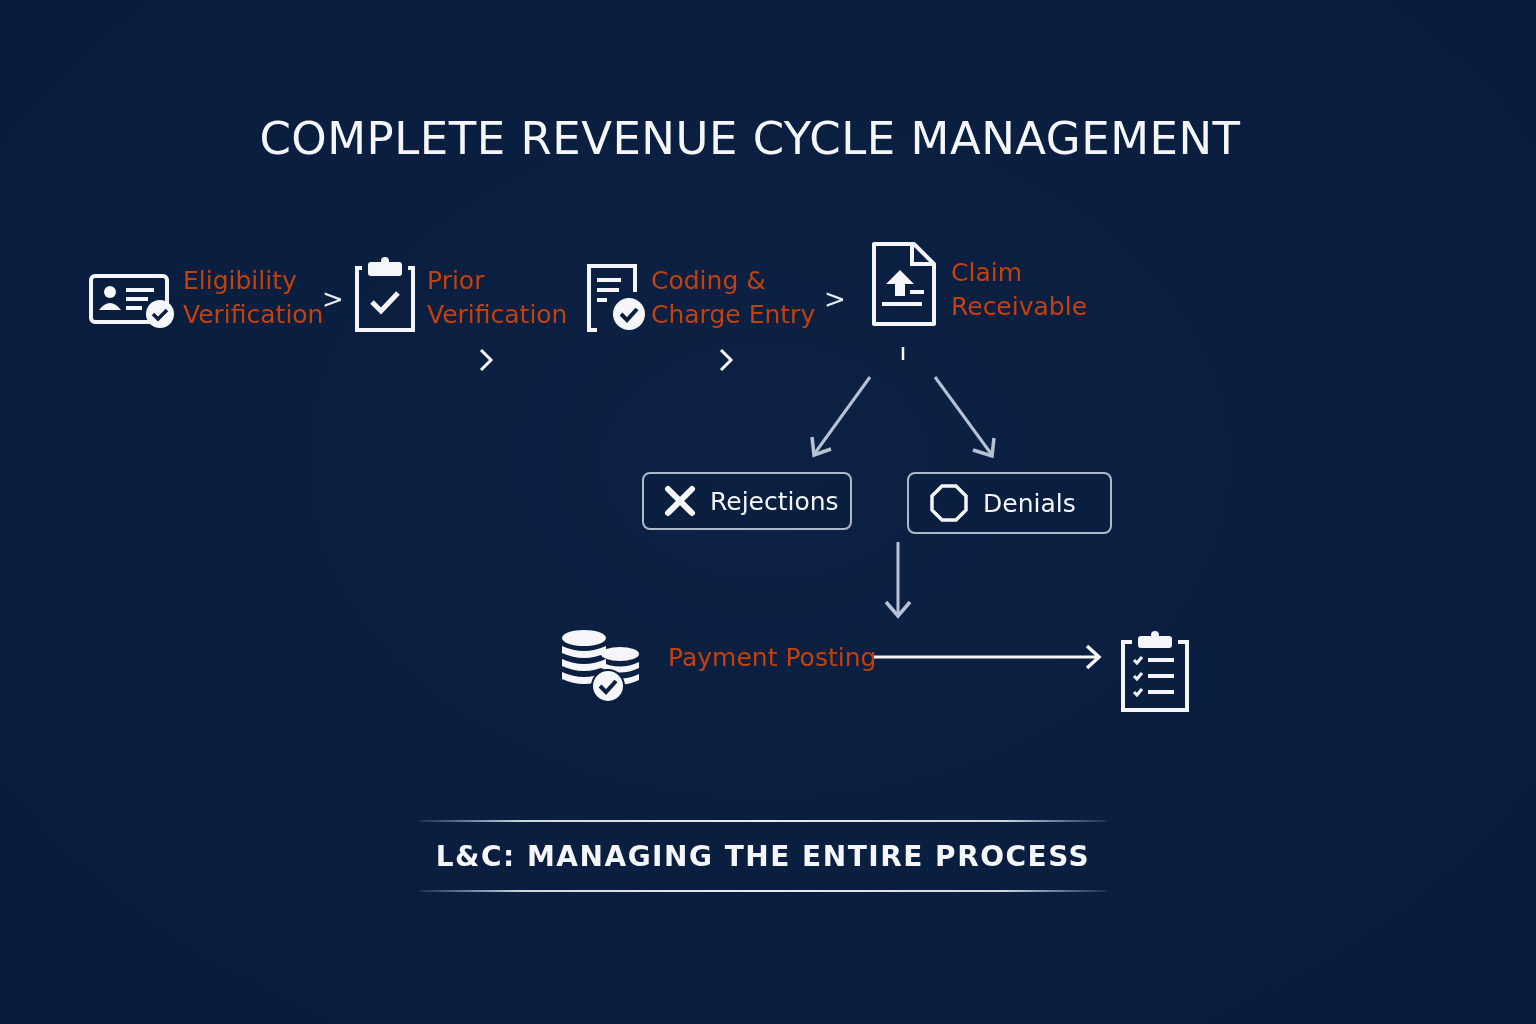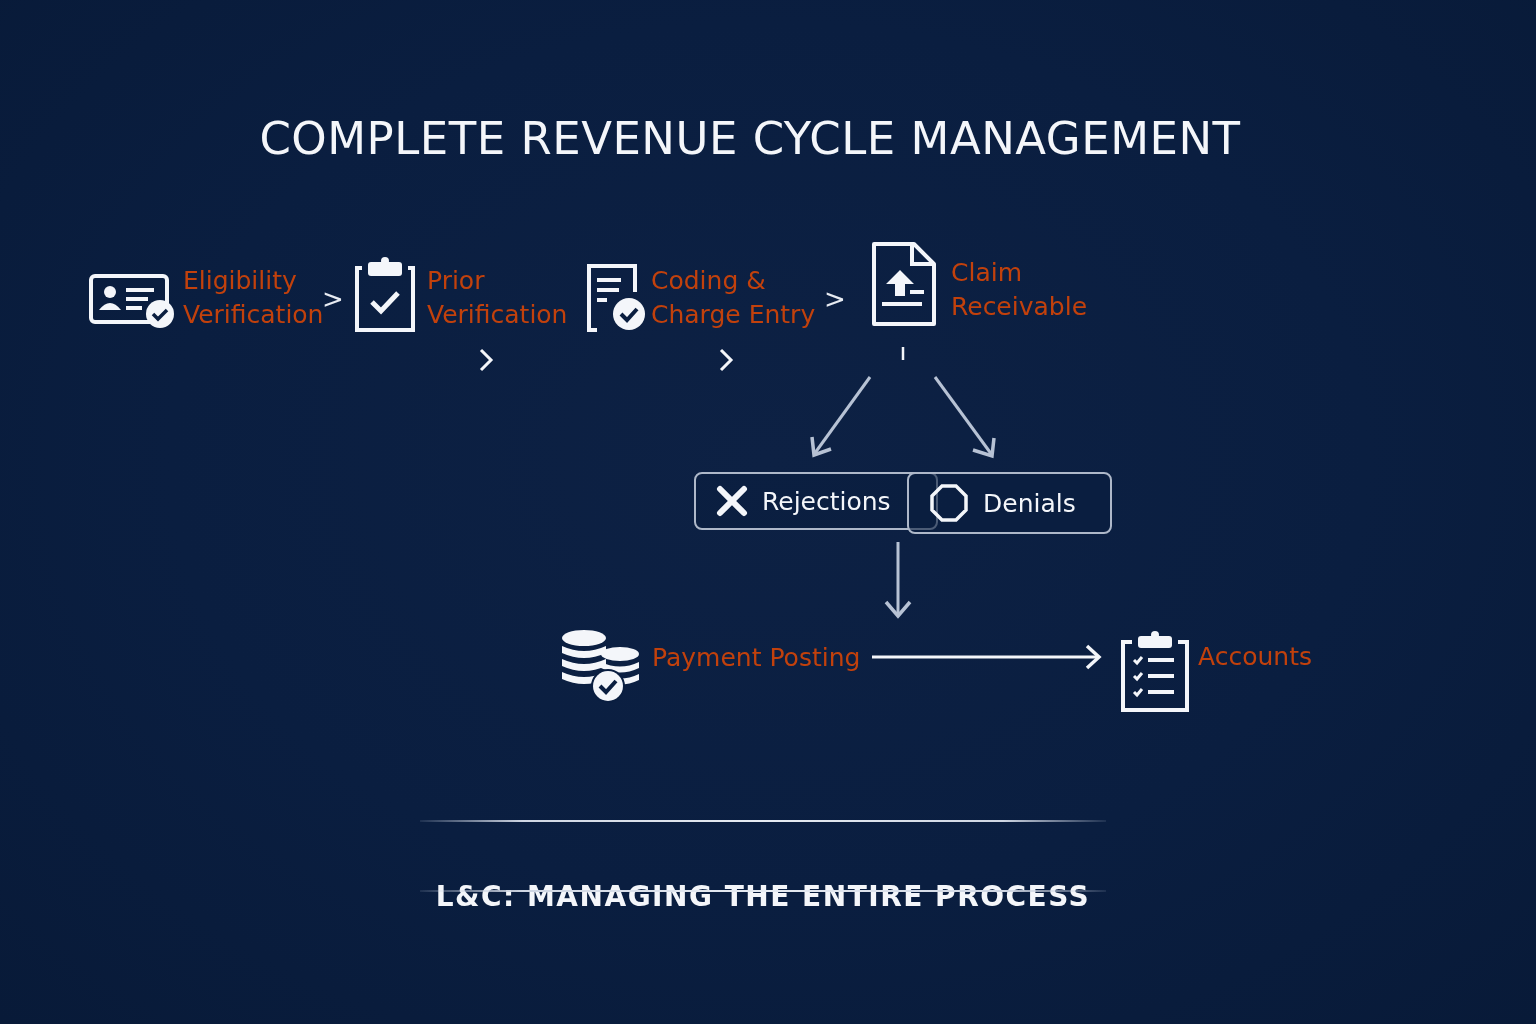--- a/index.html
+++ b/index.html
@@ -20,21 +20,21 @@
   .step-label { font-size:25px; line-height:34px; color:#c2410c; }
   .chev { font-size:26px; color:#e8ecf3; }
   .box {
     border:2px solid #aeb8c9; border-radius:8px;
     display:flex; align-items:center; gap:14px; padding:0 20px;
     box-sizing:border-box; background:rgba(10,30,64,0.6);
   }
   .box span.lbl { font-size:25px; }
   .footer {
     left:420px; width:686px; top:840px; text-align:center;
-    font-size:28px; font-weight:bold; letter-spacing:1.5px;margin-top:40px;
+    font-size:28px; font-weight:bold; letter-spacing:1.5px;
   }
   .rule { height:2px; background:linear-gradient(90deg, rgba(200,210,228,0.1), #cfd6e3 15%, #e6ebf2 50%, #cfd6e3 85%, rgba(200,210,228,0.1)); }
   svg { overflow:visible; }
 </style>
 </head>
 <body>
 
 <div class="abs title">COMPLETE REVENUE CYCLE MANAGEMENT</div>
 
 <svg class="abs" style="left:88px;top:272px" width="90" height="60" viewBox="0 0 90 60">
@@ -110,21 +110,21 @@
   <path d="M973 450 l19 6 l2 -18" fill="none" stroke="#b7c2d4" stroke-width="3.5"></path>
 
   <line x1="898" y1="542" x2="898" y2="614" stroke="#b7c2d4" stroke-width="3"></line>
   <path d="M886 602 l12 14 l12 -14" fill="none" stroke="#b7c2d4" stroke-width="3.5"></path>
 
   <line x1="872" y1="657" x2="1098" y2="657" stroke="#f4f6fa" stroke-width="3"></line>
   <path d="M1087 646 l12 11 l-12 11" fill="none" stroke="#f4f6fa" stroke-width="3.5"></path>
   <line x1="652" y1="690" x2="1104" y2="690" stroke="url(#tl)" stroke-width="2.5"></line>
 </svg>
 
-<div class="abs box" style="left:694px;top:472px;width:244px;height:58px">
+<div class="abs box" style="left:642px;top:472px;width:210px;height:58px">
   <svg width="32" height="32" viewBox="0 0 32 32">
     <path d="M4 4 L28 28 M28 4 L4 28" stroke="#f4f6fa" stroke-width="6" stroke-linecap="round"></path>
   </svg>
   <span class="lbl">Rejections</span>
 </div>
 <div class="abs box" style="left:907px;top:472px;width:205px;height:62px">
   <svg width="40" height="40" viewBox="0 0 40 40">
     <polygon points="13,3 27,3 37,13 37,27 27,37 13,37 3,27 3,13" fill="none" stroke="#f4f6fa" stroke-width="3.5"></polygon>
   </svg>
   <span class="lbl">Denials</span>
@@ -135,32 +135,31 @@
   <path d="M2 18 q22 10 44 0 v7 q-22 10 -44 0 z" fill="#f4f6fa"></path>
   <path d="M2 31 q22 10 44 0 v7 q-22 10 -44 0 z" fill="#f4f6fa"></path>
   <path d="M2 44 q22 10 44 0 v7 q-22 10 -44 0 z" fill="#f4f6fa"></path>
   <ellipse cx="60" cy="26" rx="19" ry="7" fill="#f4f6fa"></ellipse>
   <path d="M41 34 q19 9 38 0 v6 q-19 9 -38 0 z" fill="#f4f6fa"></path>
   <path d="M41 46 q19 9 38 0 v6 q-19 9 -38 0 z" fill="#f4f6fa"></path>
   <circle cx="48" cy="58" r="17" fill="#0a1e40"></circle>
   <circle cx="48" cy="58" r="15" fill="#f4f6fa"></circle>
   <path d="M40 58 l6 6 l10 -11" fill="none" stroke="#0a1e40" stroke-width="4"></path>
 </svg>
-<div class="abs step-label" style="left:652px;top:641px">Payment Posting</div>
+<div class="abs step-label" style="left:668px;top:641px">Payment Posting</div>
 
 <svg class="abs" style="left:1118px;top:630px" width="74" height="84" viewBox="0 0 74 84">
   <path d="M14 12 h-9 v68 h64 v-68 h-9" fill="none" stroke="#f4f6fa" stroke-width="4"></path>
   <rect x="20" y="6" width="34" height="12" rx="3" fill="#f4f6fa"></rect>
   <circle cx="37" cy="5" r="4" fill="#f4f6fa"></circle>
   <path d="M16 30 l3 3 l5 -6" fill="none" stroke="#f4f6fa" stroke-width="3"></path>
   <rect x="30" y="28" width="26" height="4" fill="#f4f6fa"></rect>
   <path d="M16 46 l3 3 l5 -6" fill="none" stroke="#f4f6fa" stroke-width="3"></path>
   <rect x="30" y="44" width="26" height="4" fill="#f4f6fa"></rect>
   <path d="M16 62 l3 3 l5 -6" fill="none" stroke="#f4f6fa" stroke-width="3"></path>
   <rect x="30" y="60" width="26" height="4" fill="#f4f6fa"></rect>
 </svg>
 <div class="abs step-label" style="left:1198px;top:640px">
-  <div>Accounts</div>
 </div>
 
 <div class="abs rule" style="left:420px;top:820px;width:686px"></div>
 <div class="abs footer">L&amp;C: MANAGING THE ENTIRE PROCESS</div>
 <div class="abs rule" style="left:420px;top:890px;width:686px"></div>
 
 </body></html>

